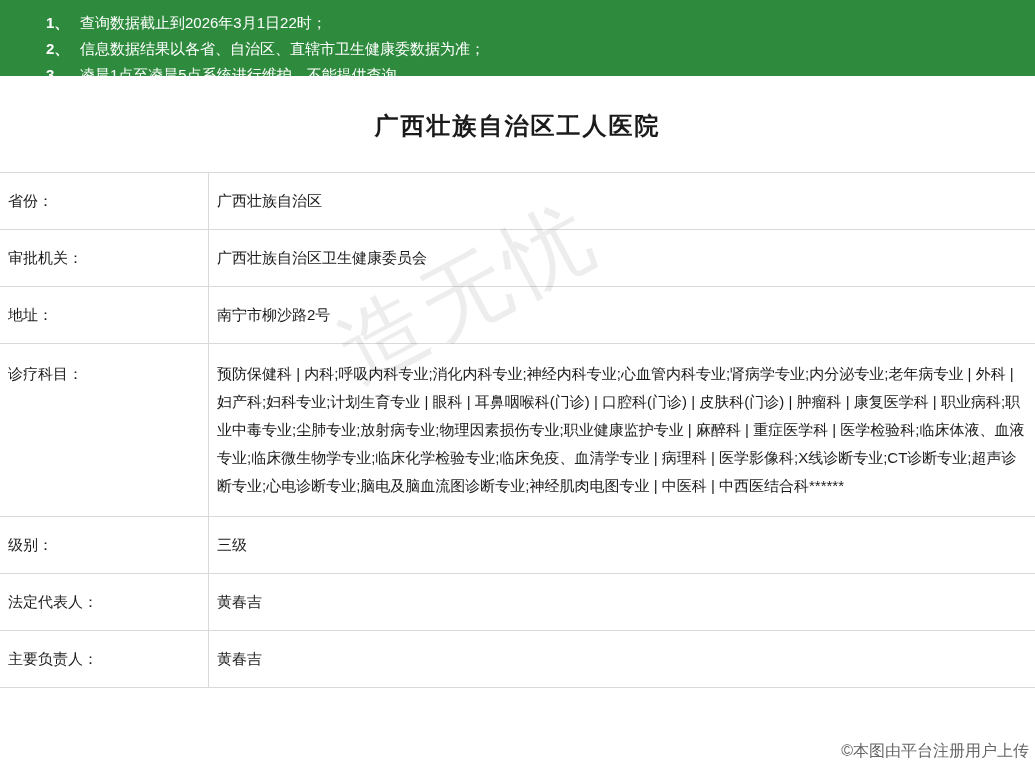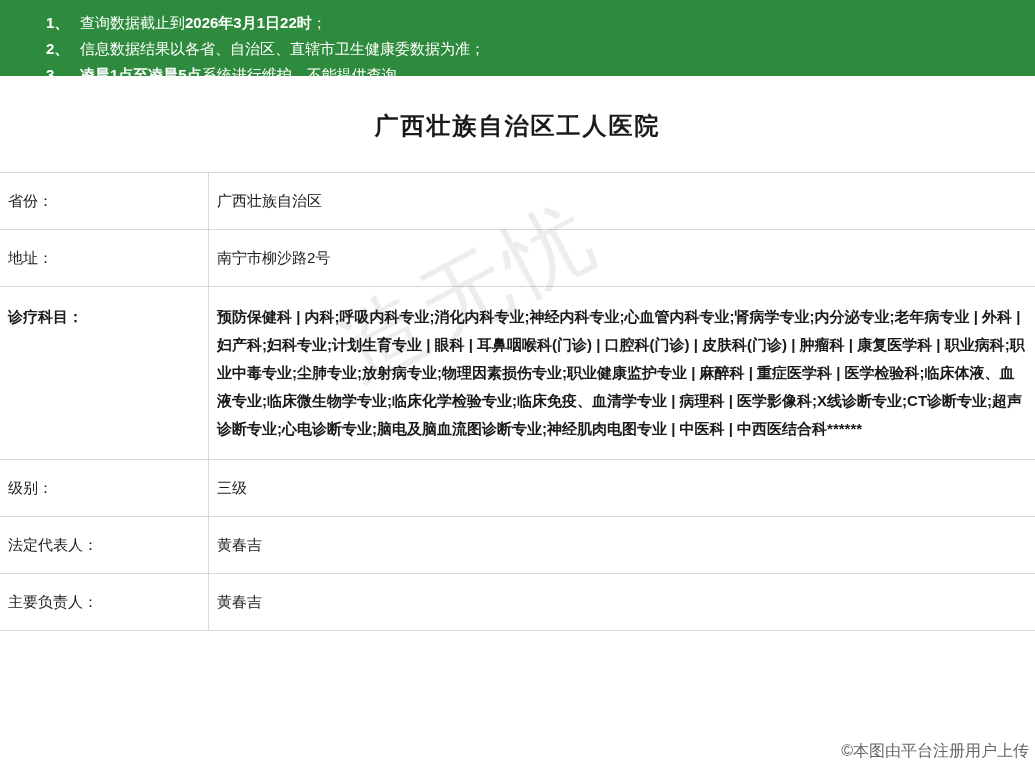--- a/index.html
+++ b/index.html
@@ -31,21 +31,21 @@
     font-size: 15px;
     line-height: 26px;
     padding-left: 46px;
     white-space: nowrap;
   }
   .notice-num {
     width: 34px;
     flex: 0 0 34px;
     font-weight: bold;
   }
-  .notice-text b { font-weight: bold; }
+  .notice-text b { font-weight: normal; }
 
   
   .title-wrap {
     text-align: center;
     padding: 34px 0 30px 0;
   }
   .title {
     font-size: 24px;
     font-weight: bold;
     letter-spacing: 2px;
@@ -71,21 +71,21 @@
   td.label {
     width: 190px;
     border-right: 1px solid #d9d9d9;
     padding-left: 6px;
     white-space: nowrap;
   }
   td.value {
     padding-left: 16px;
     word-break: break-all;
   }
-  tr.tall td { padding-top: 16px; padding-bottom: 16px; font-weight: bold; }
+  tr.tall td { padding-top: 16px; padding-bottom: 16px; }
 
   
   .footer {
     text-align: center;
     padding-top: 22px;
   }
 
   
   .watermark {
     position: absolute;
@@ -133,20 +133,24 @@
 
 <div class="watermark">造无忧</div>
 
 <table class="info">
   <tbody>
     <tr>
       <td class="label">省份：</td>
       <td class="value">广西壮族自治区</td>
     </tr>
     <tr>
+      <td class="label">审批机关：</td>
+      <td class="value">广西壮族自治区卫生健康委员会</td>
+    </tr>
+    <tr>
       <td class="label">地址：</td>
       <td class="value">南宁市柳沙路2号</td>
     </tr>
     <tr class="tall">
       <td class="label">诊疗科目：</td>
       <td class="value">预防保健科 | 内科;呼吸内科专业;消化内科专业;神经内科专业;心血管内科专业;肾病学专业;内分泌专业;老年病专业 | 外科 | 妇产科;妇科专业;计划生育专业 | 眼科 | 耳鼻咽喉科(门诊) | 口腔科(门诊) | 皮肤科(门诊) | 肿瘤科 | 康复医学科 | 职业病科;职业中毒专业;尘肺专业;放射病专业;物理因素损伤专业;职业健康监护专业 | 麻醉科 | 重症医学科 | 医学检验科;临床体液、血液专业;临床微生物学专业;临床化学检验专业;临床免疫、血清学专业 | 病理科 | 医学影像科;X线诊断专业;CT诊断专业;超声诊断专业;心电诊断专业;脑电及脑血流图诊断专业;神经肌肉电图专业 | 中医科 | 中西医结合科******</td>
     </tr>
     <tr>
       <td class="label">级别：</td>
       <td class="value">三级</td>

